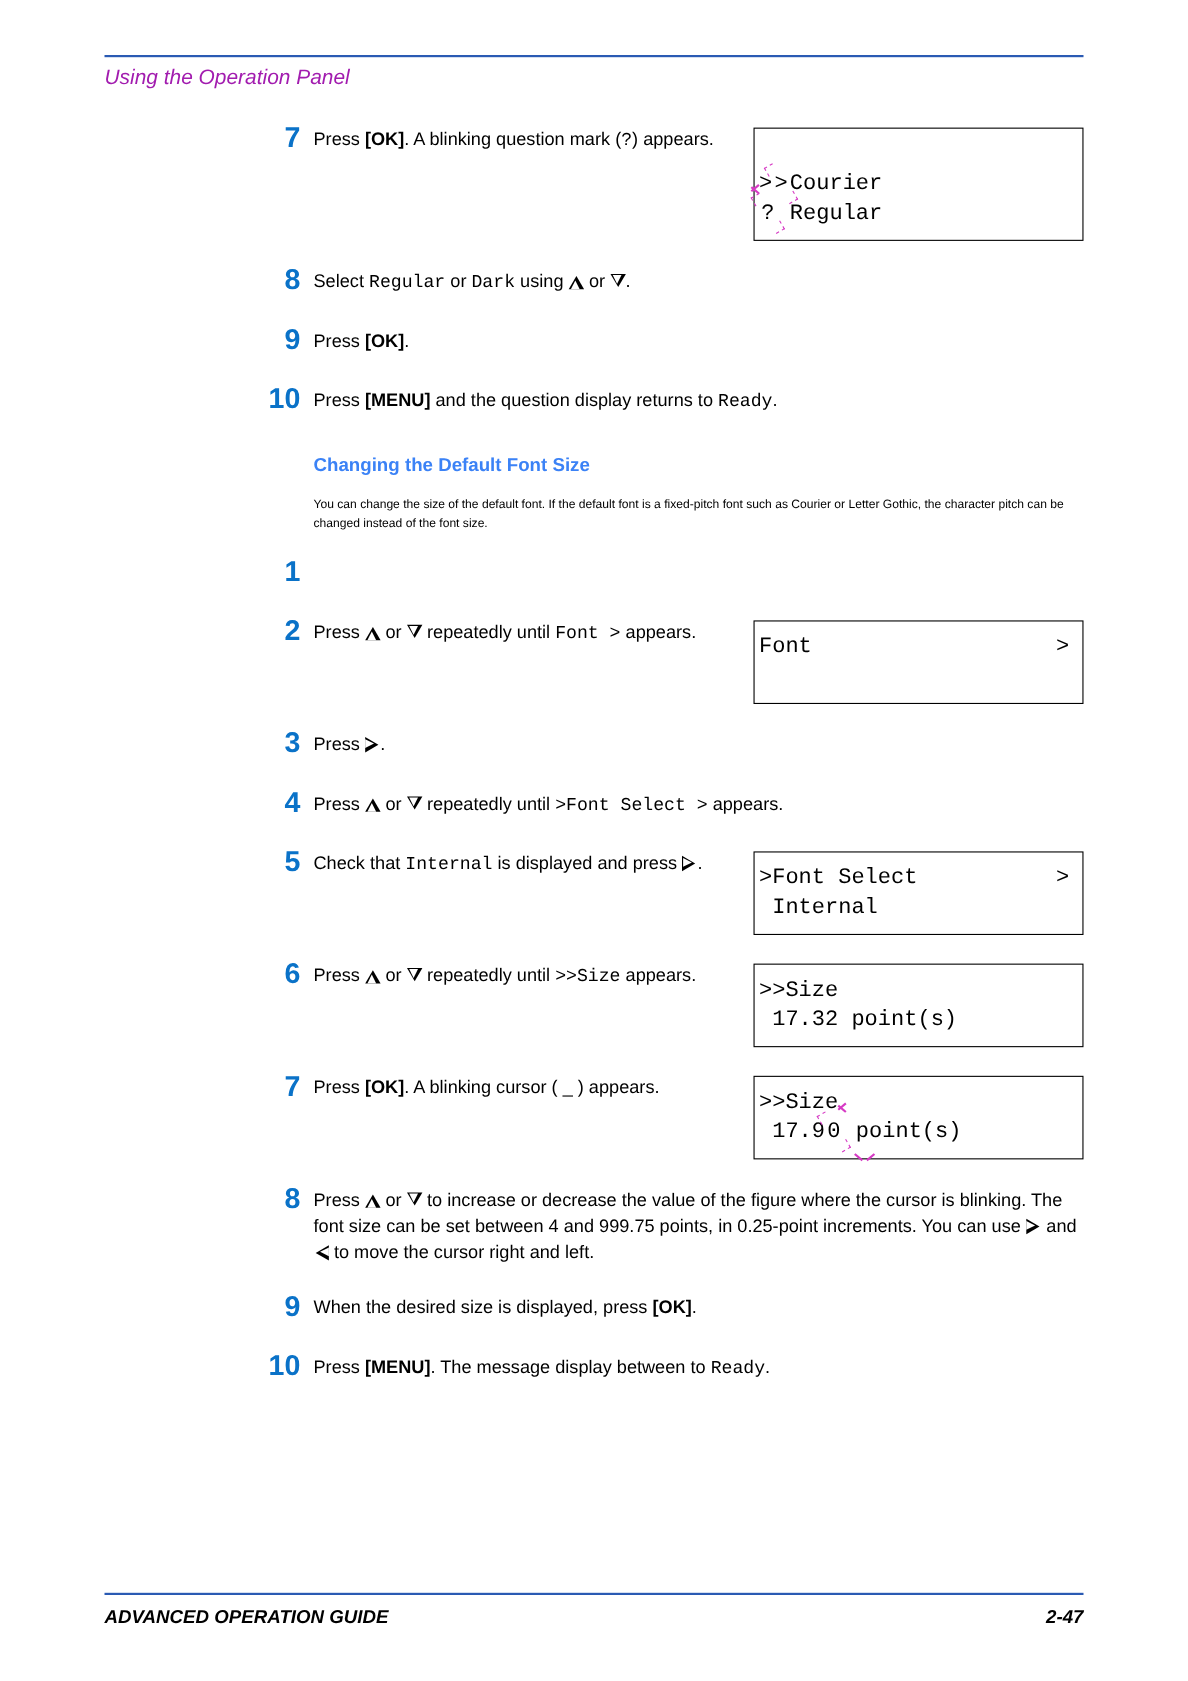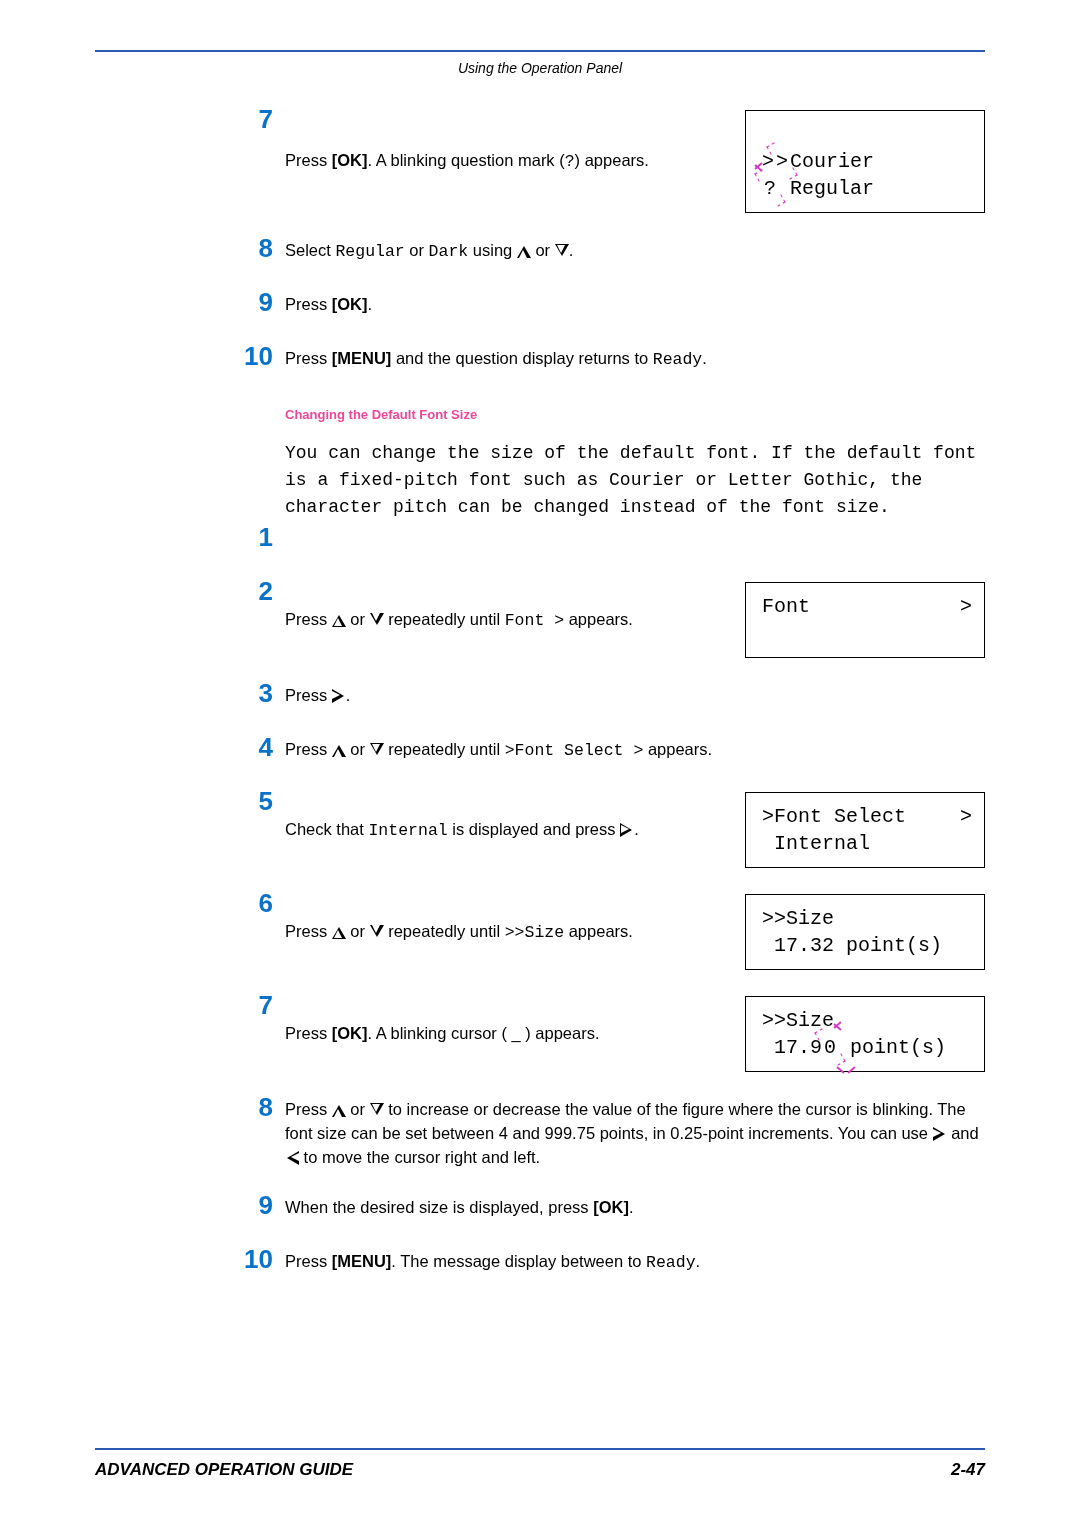--- a/index.html
+++ b/index.html
@@ -12,23 +12,23 @@
     height: 1528px;
     position: relative;
     padding: 50px 95px 40px 95px;
   }
   .top-rule {
     border-top: 2px solid #2a5ab3;
     margin-bottom: 8px;
   }
   .running-head {
     font-style: italic;
-    text-align: center;
-    color: #000000;
-    font-size: 14px;
+    text-align: left;
+    color: #a21caf;
+    font-size: 19px;
     margin-bottom: 34px;
   }
   .content {
     margin-left: 190px;
   }
   .step {
     margin-bottom: 26px;
     position: relative;
     min-height: 28px;
   }
@@ -42,48 +42,47 @@
     font-weight: bold;
     font-size: 26px;
   }
   .step-body {
     font-size: 16.5px;
     line-height: 1.45;
   }
   .step-row {
     display: flex;
     gap: 26px;
-    align-items: center;
+    align-items: flex-start;
   }
   .step-text {
     flex: 1;
   }
   .lcd {
-    width: 240px;
+    width: 300px;
     border: 1.5px solid #000;
-    padding: 10px 16px;
+    padding: 10px 4px;
     font-family: "Courier New", Courier, monospace;
     font-size: 20px;
     line-height: 1.35;
     white-space: pre;
     position: relative;
     flex-shrink: 0;
   }
   .lcd .rt { position: absolute; right: 12px; top: 10px; }
   .heading {
-    color: #ec4899;
+    color: #3b82f6;
     font-weight: bold;
-    font-size: 13px;
+    font-size: 17px;
     margin: 32px 0 18px -0px;
   }
   .intro {
-    font-size: 18px;
+    font-size: 11px;
     line-height: 1.5;
-    margin-bottom: 7px;
-    font-family: Liberation Mono, monospace;
+    margin-bottom: 26px;
   }
   .mono { font-family: "Courier New", Courier, monospace; }
   .tri-up, .tri-down, .tri-right, .tri-left {
     display: inline-block;
     vertical-align: -2px;
     width: 0; height: 0;
   }
   .tri-up { border-left: 7px solid transparent; border-right: 7px solid transparent; border-bottom: 12px solid #000; }
   .tri-down { border-left: 7px solid transparent; border-right: 7px solid transparent; border-top: 12px solid #000; }
   .tri-right { border-top: 7px solid transparent; border-bottom: 7px solid transparent; border-left: 12px solid #000; }

